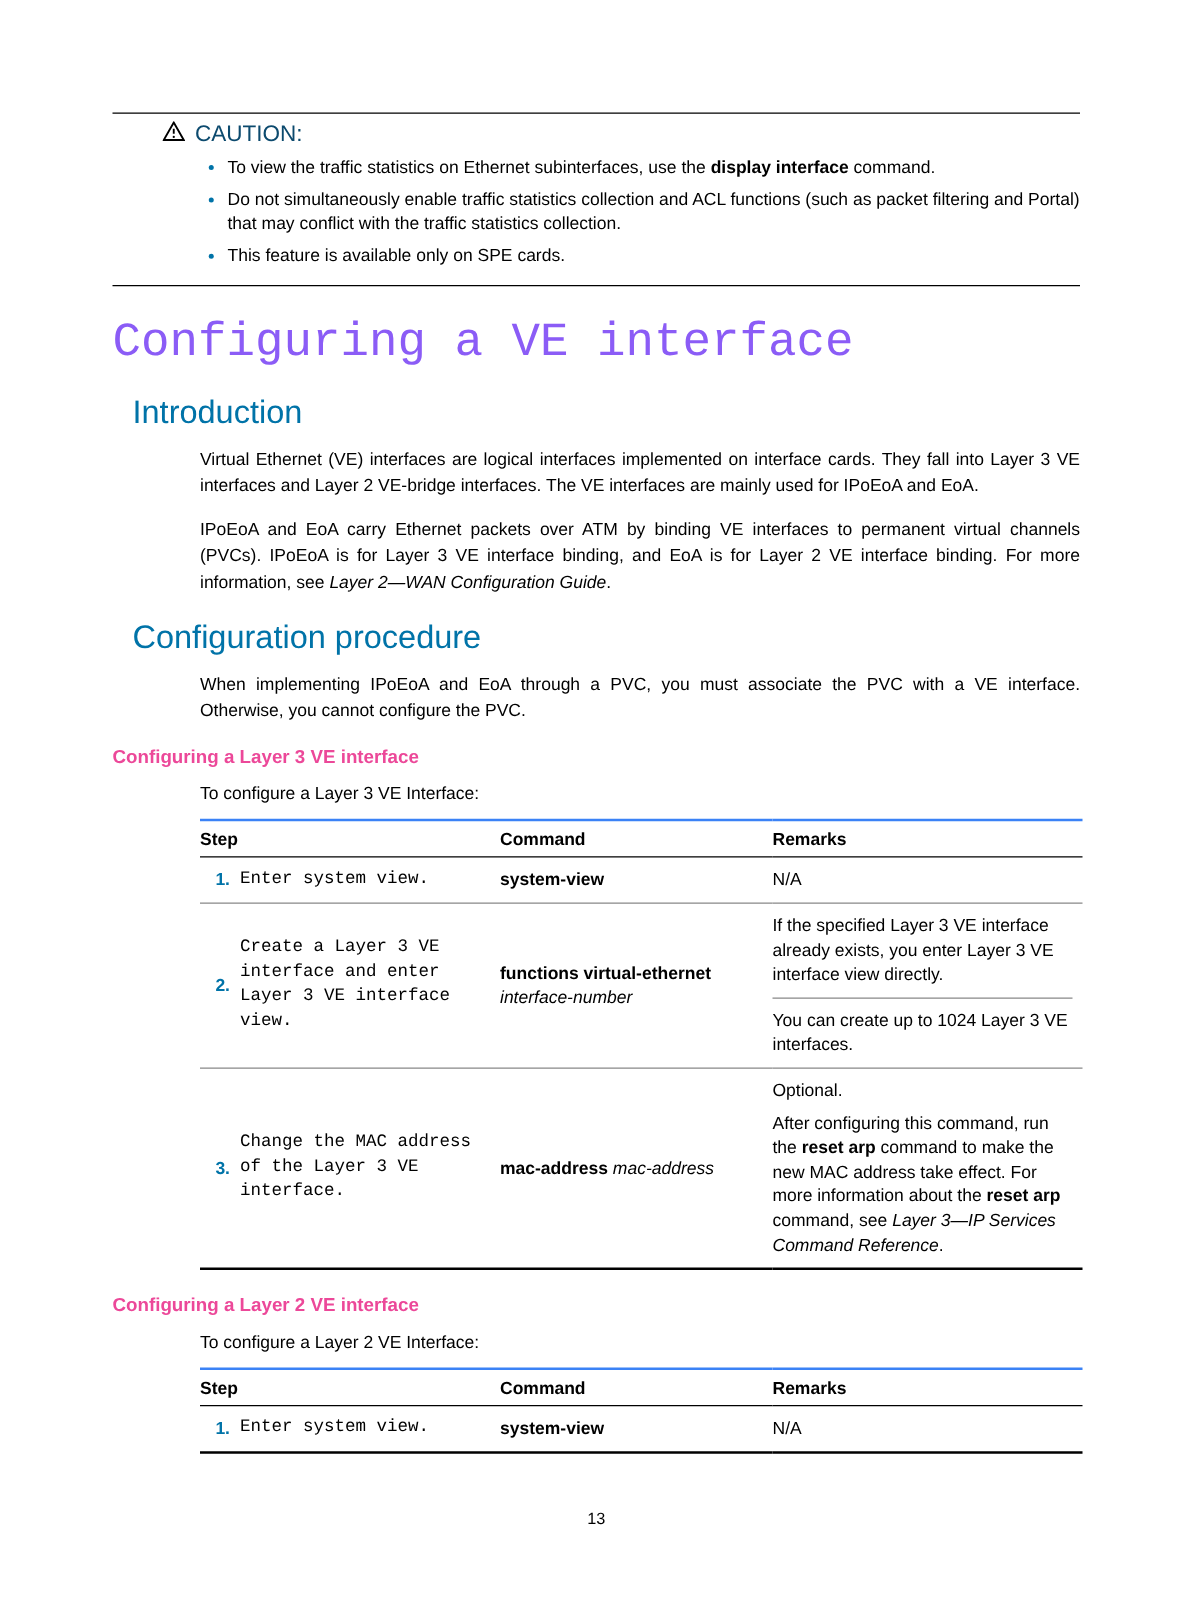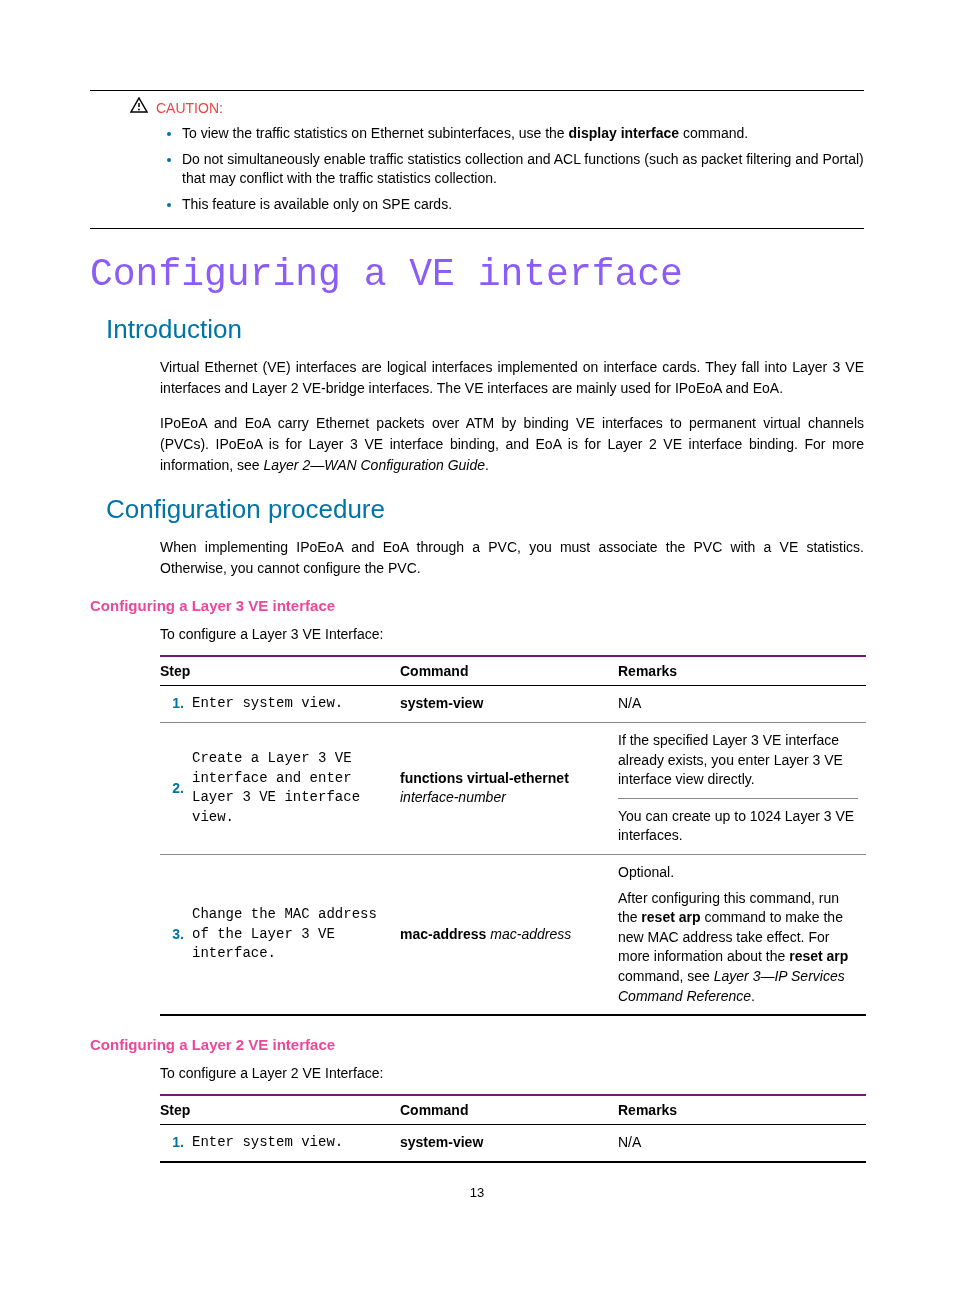--- a/index.html
+++ b/index.html
@@ -26,22 +26,22 @@
     display: flex;
     align-items: center;
     margin-bottom: 6px;
   }
   .caution-icon {
     font-size: 18px;
     margin-right: 8px;
     margin-left: 40px;
   }
   .caution-label {
-    color: #ef4444;
-    font-size: 14px;
+    color: #0c4a6e;
+    font-size: 18px;
     font-weight: normal;
   }
   .caution-list {
     list-style: disc;
     margin: 0 0 0 72px;
     padding: 0 0 0 20px;
   }
   .caution-list li {
     margin-bottom: 6px;
     line-height: 1.4;
@@ -83,21 +83,21 @@
   .bold { font-weight: bold; }
   .italic { font-style: italic; }
   table.config-table {
     width: 706px;
     margin-left: 70px;
     border-collapse: collapse;
     font-size: 14px;
     margin-bottom: 20px;
   }
   table.config-table thead tr {
-    border-top: 2px solid #701a75;
+    border-top: 2px solid #3b82f6;
     border-bottom: 1px solid #000;
   }
   table.config-table th {
     text-align: left;
     font-weight: bold;
     padding: 6px 8px 6px 0;
   }
   table.config-table tbody tr {
     border-bottom: 1px solid #888;
   }
@@ -121,21 +121,21 @@
   td.cmd-col { width: 210px; padding-right:12px;}
   td.remarks-col { }
   .remarks-split-top {
     border-bottom: 1px solid #888;
     padding-bottom: 8px;
     margin-bottom: 8px;
   }
   .page-number {
     text-align: center;
     font-size: 13px;
-    margin-top: 22px;
+    margin-top: 44px;
   }
 </style>
 </head>
 <body>
 
 <div class="page">
 
   <div class="caution-block">
     <div class="caution-header">
       <span class="caution-icon">
@@ -158,21 +158,21 @@
 
   <h1 class="main-heading">Configuring a VE interface</h1>
 
   <h2 class="sub-heading">Introduction</h2>
   <p class="body-text">Virtual Ethernet (VE) interfaces are logical interfaces implemented on interface cards. They fall into Layer 3 VE interfaces and Layer 2 VE-bridge interfaces. The VE interfaces are mainly used for IPoEoA and EoA.</p>
   <p class="body-text">
     <span>IPoEoA and EoA carry Ethernet packets over ATM by binding VE interfaces to permanent virtual channels (PVCs). IPoEoA is for Layer 3 VE interface binding, and EoA is for Layer 2 VE interface binding. For more information, see </span><span class="italic">Layer 2—WAN Configuration Guide</span><span>.</span>
   </p>
 
   <h2 class="sub-heading">Configuration procedure</h2>
-  <p class="body-text">When implementing IPoEoA and EoA through a PVC, you must associate the PVC with a VE statistics. Otherwise, you cannot configure the PVC.</p>
+  <p class="body-text">When implementing IPoEoA and EoA through a PVC, you must associate the PVC with a VE interface. Otherwise, you cannot configure the PVC.</p>
 
   <h3 class="sub-sub-heading">Configuring a Layer 3 VE interface</h3>
   <p class="intro-text">To configure a Layer 3 VE Interface:</p>
 
   <table class="config-table">
     <thead>
       <tr>
         <th colspan="2">Step</th>
         <th>Command</th>
         <th>Remarks</th>

